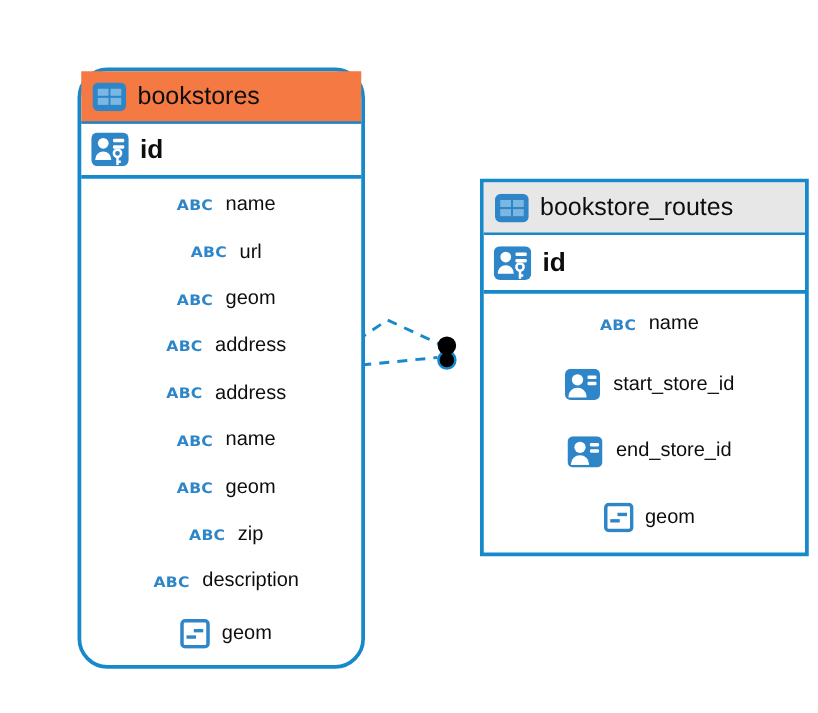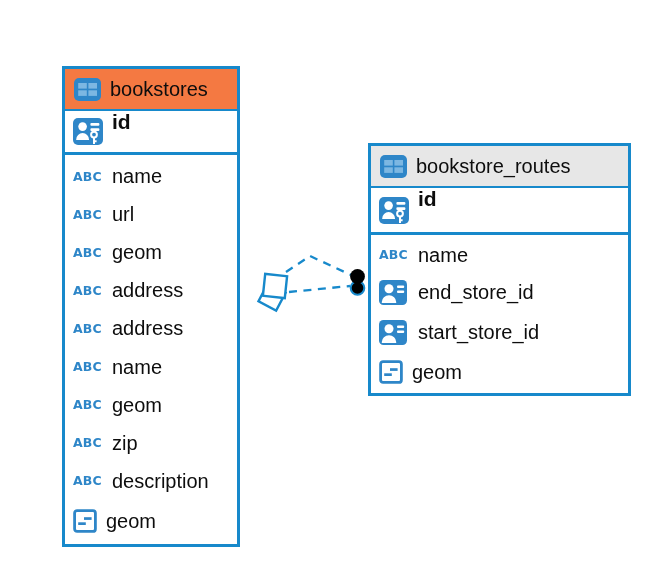--- a/index.html
+++ b/index.html
@@ -6,39 +6,39 @@
   .canvas{
     position:relative;width:654px;height:570px;background:#ffffff;overflow:hidden;
     font-family:"Liberation Sans","DejaVu Sans",sans-serif;color:#0d0d0d;
   }
   .connector-layer{position:absolute;left:0;top:0;width:654px;height:570px;}
   .dash{fill:none;stroke:#1789cb;stroke-width:2.3;stroke-dasharray:8 6.5;}
   .etable{
     position:absolute;background:#ffffff;border:3.5px solid #1789cb;
     box-sizing:border-box;display:flex;flex-direction:column;
   }
-  #t-bookstores{left:62px;top:66px;width:178px;height:481px;}
-  #t-routes{left:368px;top:143px;width:263px;height:253px;}
+  #t-bookstores{left:62px;top:54px;width:230px;height:481px;border-radius:24px;}
+  #t-routes{left:384px;top:143px;width:263px;height:302px;}
   .thead{
     display:flex;align-items:center;gap:9px;padding-left:9px;flex:0 0 auto;
     border-bottom:2px solid #1789cb;
   }
   #t-bookstores .thead{height:40px;background:#f47942;}
   #t-routes .thead{height:40px;background:#e7e7e7;}
   .tname{font-size:20px;line-height:1;white-space:nowrap;}
   .pkrow{
-    display:flex;gap:9px;padding-left:8px;flex:0 0 auto;
+    display:flex;align-items:center;gap:9px;padding-left:8px;flex:0 0 auto;
     border-bottom:3px solid #1789cb;
   }
   #t-bookstores .pkrow{height:41px;}
   #t-routes .pkrow{height:44px;}
   .pkname{font-size:21px;font-weight:700;line-height:1;}
-  .tbody{flex:1 1 auto;display:flex;flex-direction:column;padding:2px 0;}
+  .tbody{flex:1 1 auto;display:flex;flex-direction:column;padding:2px 0;align-items:center;}
   .crow{flex:1 1 auto;display:flex;align-items:center;gap:8px;padding-left:8px;}
-  .cname{font-size:20px;line-height:1;white-space:nowrap;}
+  .cname{font-size:16px;line-height:1;white-space:nowrap;}
   .abc{
     flex:0 0 31px;width:31px;text-align:left;
     font-family:"DejaVu Sans",sans-serif;font-size:12.5px;font-weight:800;
     color:#2e86c8;letter-spacing:0.2px;transform:scaleY(0.92);
   }
   .icn{flex:0 0 auto;display:inline-flex;align-items:center;}
   svg{display:block;}
 </style>
 </head>
 <body>
@@ -174,33 +174,33 @@
       <div class="crow">
         <span class="icn" style="margin-right:3px;">
           <svg width="28" height="25" viewBox="0 0 28 25">
             <rect x="0" y="0" width="28" height="25" rx="4.5" fill="#2e86c8"></rect>
             <circle cx="10" cy="8.8" r="4.5" fill="#ffffff"></circle>
             <path d="M2.8 22 a7.2 6.8 0 0 1 14.4 0 l0 1 -14.4 0 z" fill="#ffffff"></path>
             <rect x="18" y="5.4" width="7.2" height="2.7" rx="1" fill="#ffffff"></rect>
             <rect x="18" y="10.4" width="7.2" height="2.7" rx="1" fill="#ffffff"></rect>
           </svg>
         </span>
-        <span class="cname">end_store_id</span>
+        <span class="cname">start_store_id</span>
       </div>
       <div class="crow">
         <span class="icn" style="margin-right:3px;">
           <svg width="28" height="25" viewBox="0 0 28 25">
             <rect x="0" y="0" width="28" height="25" rx="4.5" fill="#2e86c8"></rect>
             <circle cx="10" cy="8.8" r="4.5" fill="#ffffff"></circle>
             <path d="M2.8 22 a7.2 6.8 0 0 1 14.4 0 l0 1 -14.4 0 z" fill="#ffffff"></path>
             <rect x="18" y="5.4" width="7.2" height="2.7" rx="1" fill="#ffffff"></rect>
             <rect x="18" y="10.4" width="7.2" height="2.7" rx="1" fill="#ffffff"></rect>
           </svg>
         </span>
-        <span class="cname">start_store_id</span>
+        <span class="cname">end_store_id</span>
       </div>
       <div class="crow">
         <span class="icn" style="margin-right:1px;">
           <svg width="24" height="24" viewBox="0 0 24 24">
             <rect x="1.6" y="1.6" width="20.8" height="20.8" rx="2.5" fill="none" stroke="#2e86c8" stroke-width="2.8"></rect>
             <rect x="11" y="8.2" width="7.6" height="2.7" fill="#2e86c8"></rect>
             <rect x="5.2" y="13.3" width="7.6" height="2.7" fill="#2e86c8"></rect>
           </svg>
         </span>
         <span class="cname">geom</span>

